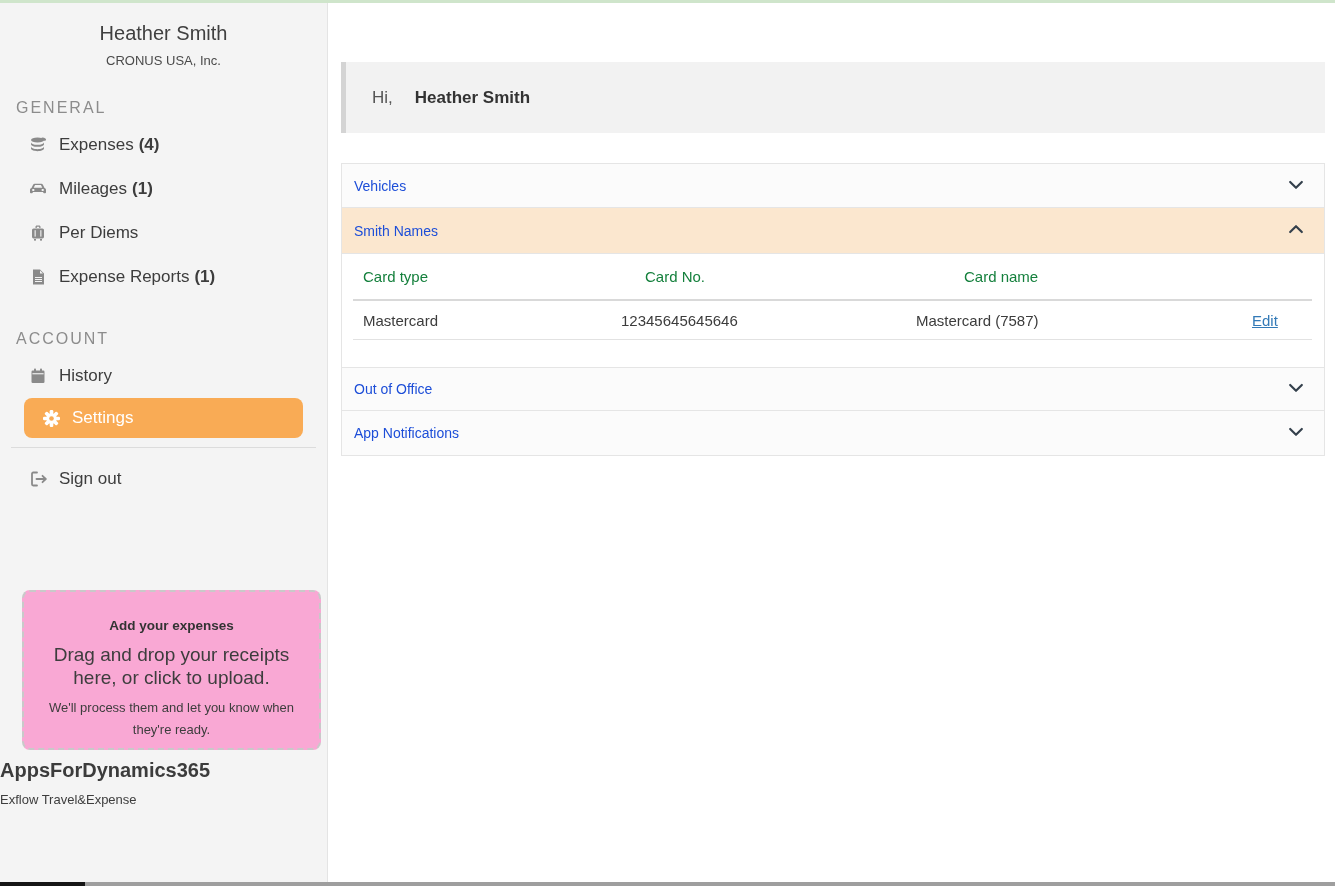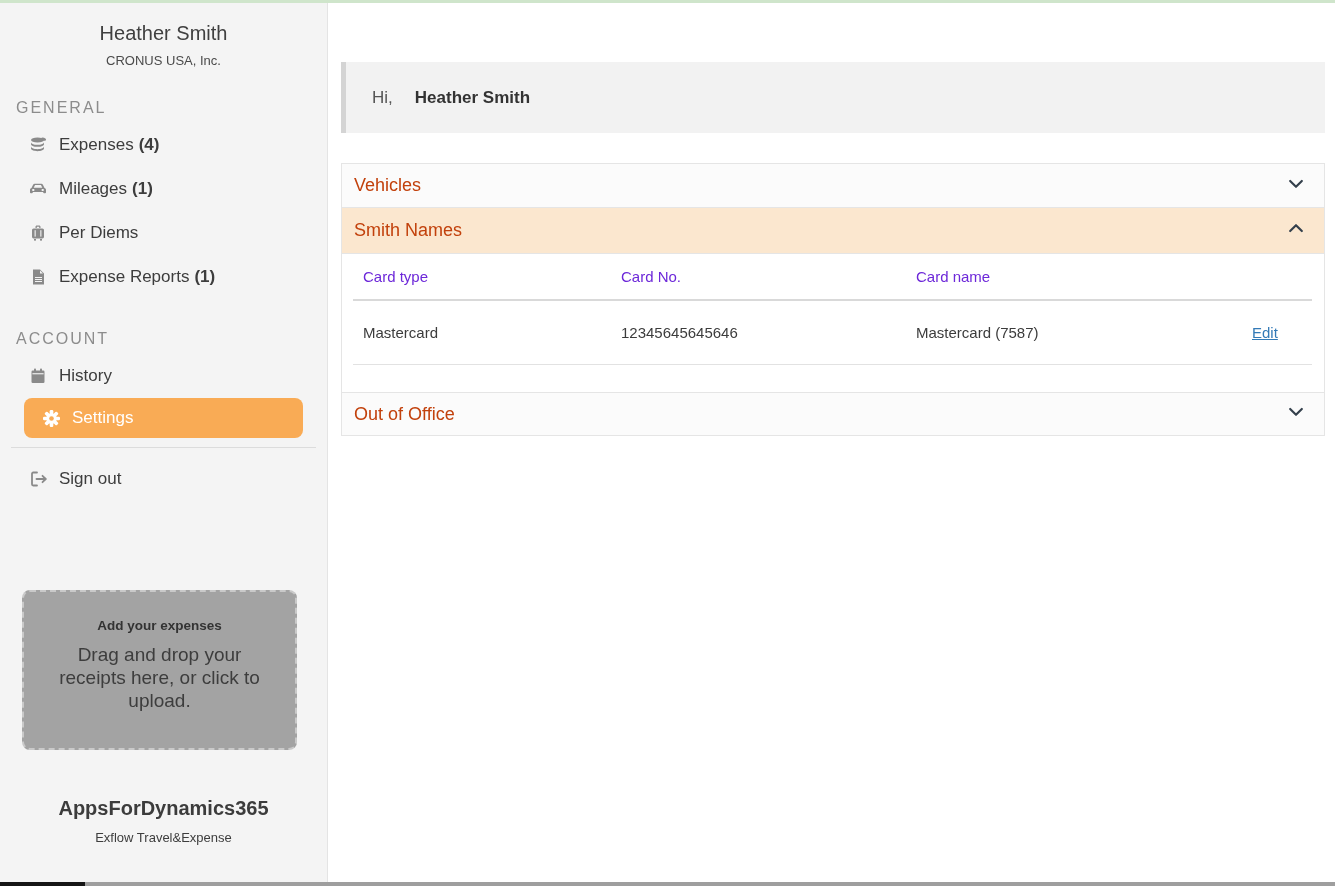--- a/index.html
+++ b/index.html
@@ -35,30 +35,30 @@
   .nav-item .icn svg { display:block; }
   .count { font-weight:bold; margin-left:5px; }
 
   .nav-item.active {
     background:#f9ab55; color:#ffffff; border-radius:8px;
     margin:0 24px; padding-left:17px; height:40px;
   }
   .sidebar-divider { border-top:1px solid #dcdcdc; margin:9px 11px; }
 
   .upload-box {
-    position:absolute; left:22px; right:30px; top:590px; height:160px;
+    position:absolute; left:22px; right:6px; top:590px; height:160px;
     border:2px dashed #c9c9c9; border-radius:8px;
     text-align:center; padding:26px 18px 0 18px; cursor:pointer;
-    background:#a3a3a3;
+    background:#f9a8d4;
   }
   .upload-title { font-size:13.5px; font-weight:bold; color:#333; margin-bottom:10px; }
   .upload-line1 { font-size:19px; color:#3d3d3d; line-height:23px; margin-bottom:8px; }
   .upload-line2 { font-size:13px; color:#3d3d3d; line-height:22px; }
 
-  .sidebar-footer { position:absolute; left:0; right:0; top:797px; text-align:center; }
+  .sidebar-footer { position:absolute; left:0; right:0; top:759px; text-align:left; }
   .footer-title { font-size:20px; font-weight:600; color:#3c3c3c; }
   .footer-subtitle { font-size:13px; color:#3d3d3d; margin-top:10px; }
 
   
   .main { position:absolute; top:0; left:329px; right:0; bottom:0; background:#ffffff; }
 
   .greeting {
     margin:62px 10px 0 12px; height:71px;
     background:#f2f2f2; border-left:5px solid #d4d4d4;
     display:flex; align-items:center; padding-left:26px;
@@ -66,37 +66,37 @@
   }
   .greeting .hi { color:#555; margin-right:22px; }
   .greeting .gname { font-weight:bold; color:#333; }
 
   .accordion {
     margin:30px 10px 0 12px;
     border:1px solid #e5e5e5; border-bottom:none;
   }
   .acc-header {
     position:relative; height:44px; display:flex; align-items:center;
-    padding-left:12px; font-size:18px; color:#c2410c;
+    padding-left:12px; font-size:14px; color:#1d4ed8;
     background:#fbfbfb; border-bottom:1px solid #e5e5e5; cursor:pointer;text-align:right;
   }
   .acc-header.open { background:#fbe7cf; height:46px; }
   .acc-header .chev { position:absolute; right:18px; top:50%; transform:translateY(-50%); }
   .acc-header:last-child { border-bottom:1px solid #e5e5e5; }
 
   .acc-panel { background:#ffffff; border-bottom:none; padding:0 12px 27px 11px; }
   .ctable { width:100%; }
   .crow { display:flex; align-items:center; }
   .crow > div { padding-left:10px; }
   .col-type { width:258px; }
   .col-no   { width:295px; }
   .col-name { flex:1; }
   .col-act  { width:70px; }
-  .chead { height:47px; font-size:15px; color:#6d28d9; border-bottom:2px solid #d9d9d9; }
-  .cdata { height:64px; font-size:15px; color:#3c3c3c; border-bottom:1px solid #e2e2e2; }
+  .chead { height:47px; font-size:15px; color:#15803d; border-bottom:2px solid #d9d9d9;gap:24px; }
+  .cdata { height:39px; font-size:15px; color:#3c3c3c; border-bottom:1px solid #e2e2e2; }
   .edit-link { color:#337ab7; text-decoration:underline; cursor:pointer; font-size:15px;text-align:right; }
 
   
   .hscroll { position:absolute; left:0; right:0; bottom:0; height:4px; background:#9e9e9e; z-index:60; }
   .hscroll-thumb { position:absolute; left:0; top:0; width:85px; height:4px; background:#151515; }
 </style>
 </head>
 <body>
 
 <div class="top-strip"></div>
@@ -211,20 +211,21 @@
         <path d="M7.5 9h9"></path>
         <path d="M13.5 5.8L16.7 9l-3.2 3.2"></path>
       </svg>
     </span>
     <span>Sign out</span>
   </div>
 
   <div class="upload-box">
     <div class="upload-title">Add your expenses</div>
     <div class="upload-line1">Drag and drop your receipts here, or click to upload.</div>
+    <div class="upload-line2">We'll process them and let you know when they're ready.</div>
   </div>
 
   <div class="sidebar-footer">
     <div class="footer-title">AppsForDynamics365</div>
     <div class="footer-subtitle">Exflow Travel&amp;Expense</div>
   </div>
 </div>
 
 <div class="main">
 
@@ -272,19 +273,27 @@
 
     <div class="acc-header" style="border-top:1px solid #e5e5e5;">
       <span>Out of Office</span>
       <span class="chev">
         <svg width="20" height="20" viewBox="0 0 24 24" fill="none" stroke="#34404c" stroke-width="2.6" stroke-linecap="round" stroke-linejoin="round">
             <polyline points="5,9 12,16 19,9"></polyline>
           </svg>
       </span>
     </div>
 
+    <div class="acc-header" style="height:45px;">
+      <span>App Notifications</span>
+      <span class="chev">
+        <svg width="20" height="20" viewBox="0 0 24 24" fill="none" stroke="#34404c" stroke-width="2.6" stroke-linecap="round" stroke-linejoin="round">
+            <polyline points="5,9 12,16 19,9"></polyline>
+          </svg>
+      </span>
+    </div>
 
   </div>
 </div>
 
 <div class="hscroll">
   <div class="hscroll-thumb"></div>
 </div>
 
 </body></html>

